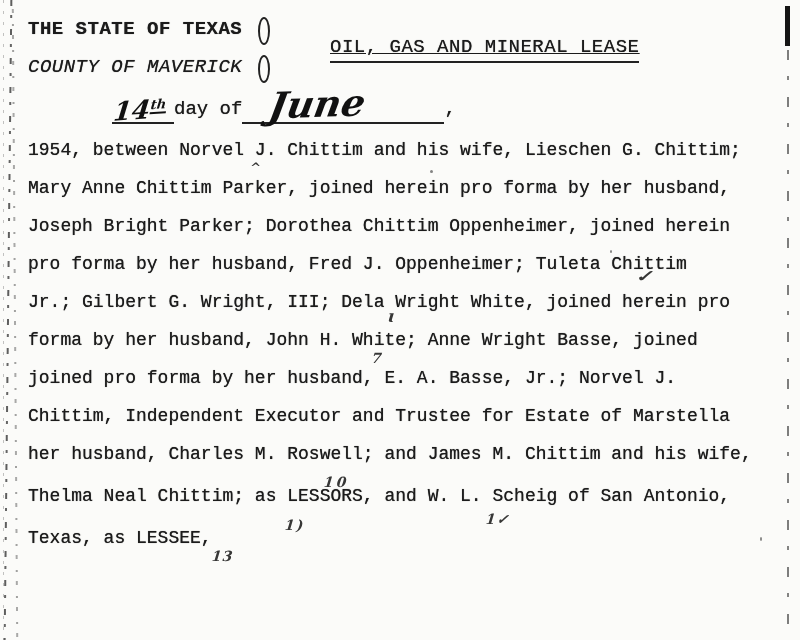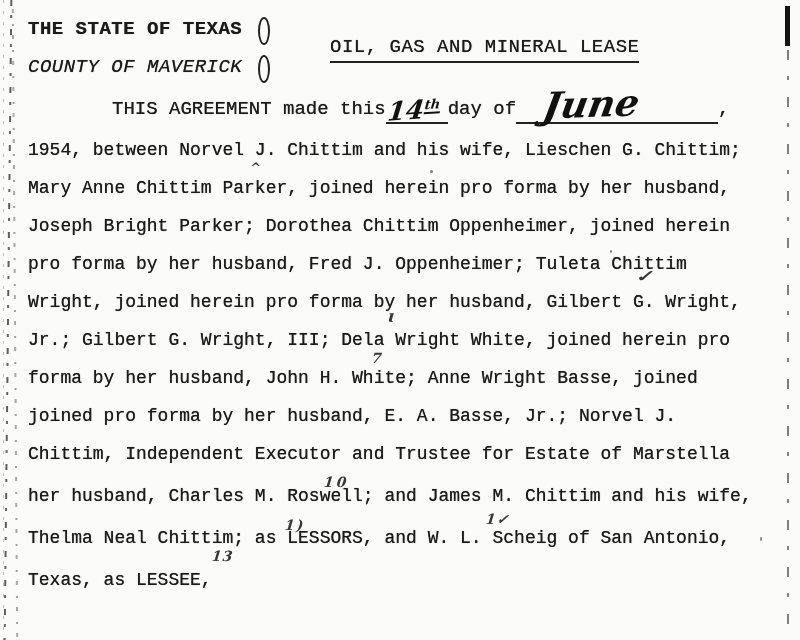--- a/index.html
+++ b/index.html
@@ -15,21 +15,21 @@
   .state-line  { position:absolute; left:28px;  top:18px;  font-size:19px; letter-spacing:.5px;font-weight:bold; }
   .county-line { position:absolute; left:28px;  top:56px;  font-size:19px; letter-spacing:.5px;font-style:italic; }
   .lens {
     position:absolute; width:8px; height:24px;
     border:2px solid #222; border-radius:50%;
   }
   .lens1 { left:258px; top:17px; }
   .lens2 { left:258px; top:55px; }
   .doc-title {
     position:absolute; left:330px; top:36px; font-size:19px; letter-spacing:.5px;
-    border-bottom:2px solid #222; padding-bottom:3px;
+    border-bottom:2px solid #222; padding-bottom:3px;text-decoration:underline;
   }
 
   
   .agreement { position:absolute; left:112px; top:94px; font-size:19px; display:flex; align-items:flex-end; height:30px; }
   .agreement .t { line-height:30px; }
   .fill { position:relative; border-bottom:2px solid #222; height:28px; display:inline-block; }
   .fill-day   { width:62px; }
   .fill-month { width:202px; }
   .hw {
     font-family:"DejaVu Serif", serif; font-style:italic; font-weight:bold;
@@ -102,37 +102,35 @@
   <div class="speck speck3"></div>
 
   <div class="state-line typed">THE STATE OF TEXAS</div>
   <div class="lens lens1"></div>
   <div class="county-line typed">COUNTY OF MAVERICK</div>
   <div class="lens lens2"></div>
 
   <div class="doc-title typed">OIL, GAS AND MINERAL LEASE</div>
 
   <div class="agreement">
-    <span class="t typed">THIS AGREEMENT made this</span>
     <span class="fill fill-day">
       <span class="hw hw-day"><span>14</span><sup>th</sup></span>
     </span>
     <span class="t typed">day of</span>
     <span class="fill fill-month">
       <span class="hw hw-month">June</span>
     </span>
     <span class="t typed">,</span>
   </div>
 
   <div class="body-lines">
       <div class="line">1954, between Norvel J. Chittim and his wife, Lieschen G. Chittim;</div>
       <div class="line">Mary Anne Chittim Parker, joined herein pro forma by her husband,</div>
       <div class="line">Joseph Bright Parker; Dorothea Chittim Oppenheimer, joined herein</div>
       <div class="line">pro forma by her husband, Fred J. Oppenheimer; Tuleta Chittim</div>
-      <div class="line">Wright, joined herein pro forma by her husband, Gilbert G. Wright,</div>
       <div class="line">Jr.; Gilbert G. Wright, III; Dela Wright White, joined herein pro</div>
       <div class="line">forma by her husband, John H. White; Anne Wright Basse, joined</div>
       <div class="line">joined pro forma by her husband, E. A. Basse, Jr.; Norvel J.</div>
       <div class="line">Chittim, Independent Executor and Trustee for Estate of Marstella</div>
       <div class="line">her husband, Charles M. Roswell; and James M. Chittim and his wife,</div>
       <div class="line">Thelma Neal Chittim; as LESSORS, and W. L. Scheig of San Antonio,</div>
       <div class="line">Texas, as LESSEE,</div>
     </div>
 
   <span class="ann" id="ann-caret">^</span>

